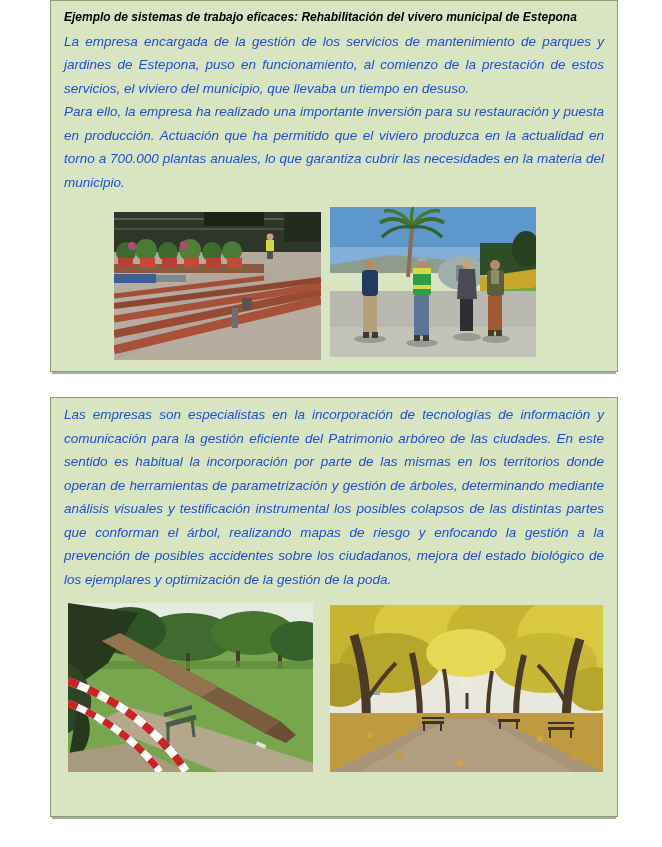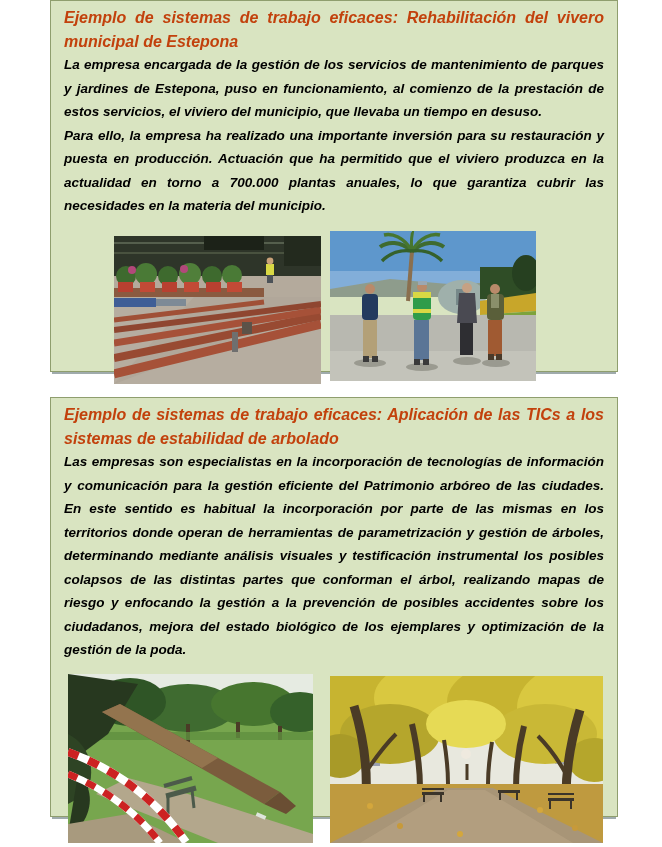--- a/index.html
+++ b/index.html
@@ -13,26 +13,26 @@
     background:#d9e4c1;
     border:1px solid #8f9e6e;
     box-shadow:0 4px 0 -2px #9fabac;
     box-sizing:border-box;
     padding:5px 13px 0 13px;
   }
   #box-1{top:0;height:372px;}
   #box-2{top:397px;height:420px;}
   .section-title{
     font-weight:bold;font-style:italic;
-    font-size:16px;line-height:23.5px;color:#c2410c;
+    font-size:12px;line-height:23.5px;color:#000000;
     text-align:justify;margin:0;
   }
   .para{
-    font-style:italic;font-weight:bold;
-    font-size:13.5px;line-height:23.5px;color:#000000;
+    font-style:italic;font-weight:normal;
+    font-size:13.5px;line-height:23.5px;color:#1d4ed8;
     text-align:justify;margin:0;
   }
   .photo-row{display:flex;align-items:flex-start;}
   #box-1 .photo-row{margin-top:9px;}
   #box-1 .photo{margin-left:50px;}
   #box-1 .photo + .photo{margin-left:9px;}
   #box-2 .photo-row{margin-top:6px;}
   #box-2 .photo{margin-left:4px;}
   #box-2 .photo + .photo{margin-left:17px;}
   .photo{display:block;flex:0 0 auto;}
@@ -159,21 +159,20 @@
           <rect x="158" y="123" width="6" height="6" fill="#4a3a2a"></rect>
             <rect x="166" y="123" width="6" height="6" fill="#4a3a2a"></rect>
         </g>
       </svg>
     </figure>
 
   </div>
 </div>
 
 <div class="content-box" id="box-2">
-  <p class="section-title">Ejemplo de sistemas de trabajo eficaces: Aplicación de las TICs a los sistemas de estabilidad de arbolado</p>
   <p class="para">Las empresas son especialistas en la incorporación de tecnologías de información y comunicación para la gestión eficiente del Patrimonio arbóreo de las ciudades. En este sentido es habitual la incorporación por parte de las mismas en los territorios donde operan de herramientas de parametrización y gestión de árboles, determinando mediante análisis visuales y testificación instrumental los posibles colapsos de las distintas partes que conforman el árbol, realizando mapas de riesgo y enfocando la gestión a la prevención de posibles accidentes sobre los ciudadanos, mejora del estado biológico de los ejemplares y optimización de la gestión de la poda.</p>
 
   <div class="photo-row">
 
     <figure class="photo" style="margin:6px 0 0 4px;" role="img" aria-label="Árbol caído sobre un banco en un parque, acordonado con cinta de peligro roja y blanca">
       <svg width="245" height="169" viewBox="0 0 245 169">
         <rect x="0" y="0" width="245" height="169" fill="#77a64e"></rect>
         <rect x="0" y="0" width="245" height="46" fill="#e6ebe2"></rect>
         <g>
           <ellipse cx="120" cy="34" rx="48" ry="24" fill="#3f6b30"></ellipse>

